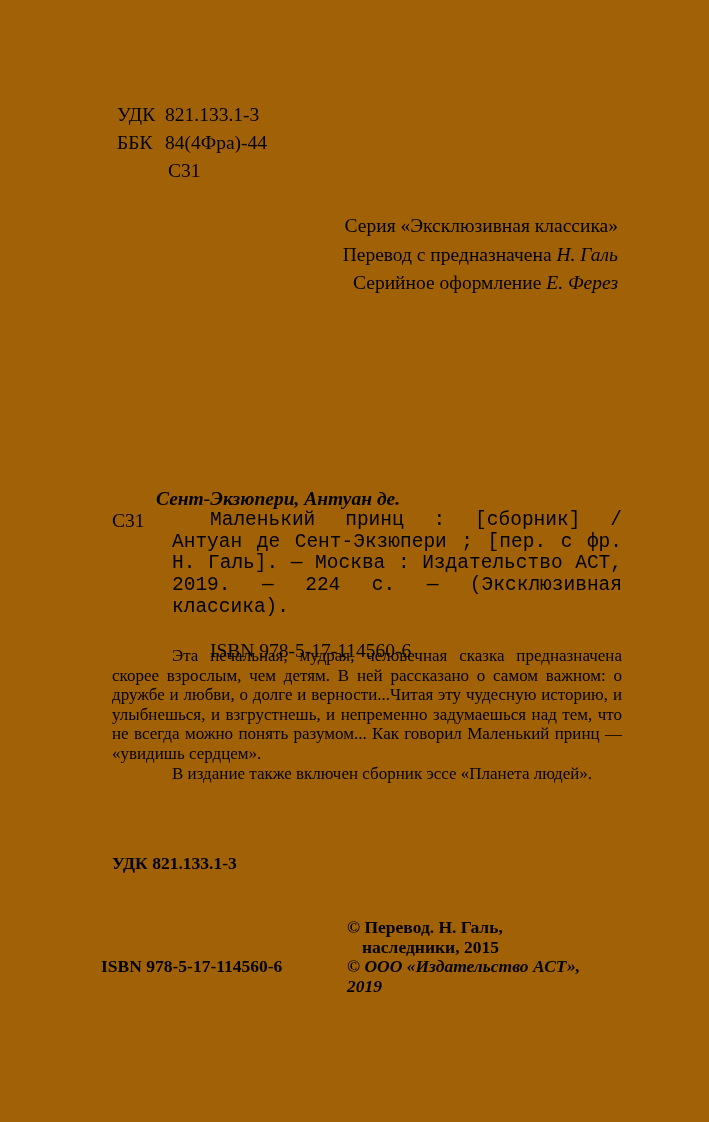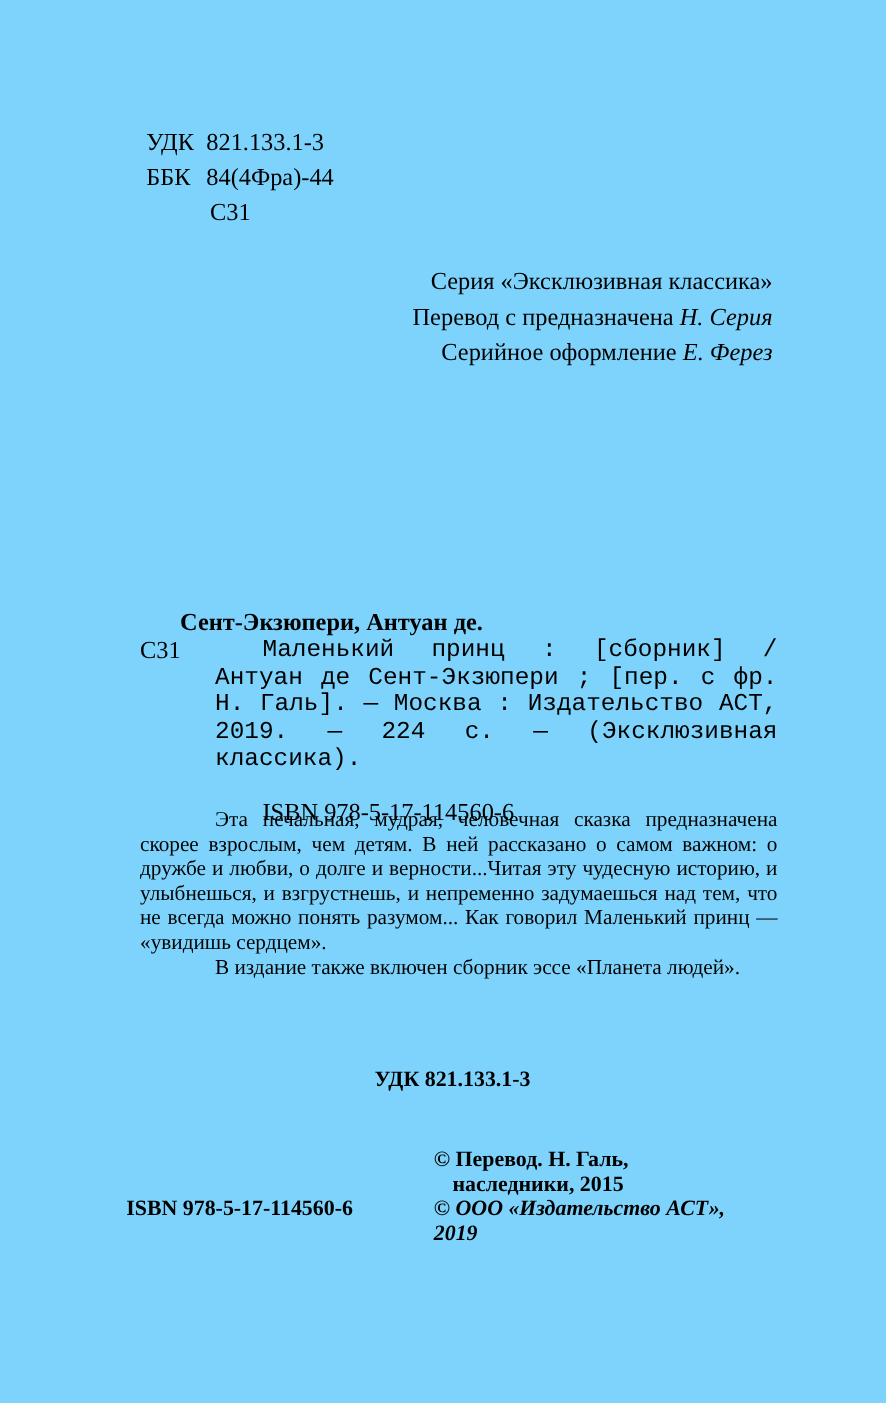--- a/index.html
+++ b/index.html
@@ -4,21 +4,21 @@
 <style>
   html, body {
     margin: 0;
     padding: 0;
     background: #ffffff;
   }
   .page {
     position: relative;
     width: 709px;
     height: 1122px;
-    background: #7dd3fc;
+    background: #a16207;
     color: #000000;
     font-family: "Liberation Serif", "DejaVu Serif", serif;
     overflow: hidden;
   }
 
   
   .top-codes {
     position: absolute;
     left: 117px;
     top: 101px;
@@ -50,22 +50,23 @@
     font-size: 19.5px;
     line-height: 21.8px;
   }
   .card .card-sign {
     position: absolute;
     left: 0;
     top: 22px;
   }
   .card p { margin: 0; }
   .card .card-author {
-    margin-left: 32px;
+    margin-left: 44px;
     font-weight: bold;
+    font-style: italic;
   }
   .card .card-desc {
     margin-left: 60px;
     text-align: justify;
     text-indent: 38px;
     font-family: Liberation Mono, monospace;
   }
   .card .card-isbn {
     margin-left: 98px;
     margin-top: 21px;
@@ -85,21 +86,21 @@
     margin: 0;
     text-indent: 60px;
   }
 
   
   .bottom-codes {
     position: absolute;
     left: 112px;
     top: 852px;
     width: 500px;
-    text-align: center;
+    text-align: left;
     font-weight: bold;
     font-size: 17.5px;
     line-height: 22.5px;
   }
 
   
   .copyright {
     position: absolute;
     left: 96px;
     top: 918px;
@@ -126,21 +127,21 @@
     </div>
     <div class="row">
       <span class="label">ББК</span>
       <span class="value">84(4Фра)-44</span>
     </div>
     <div class="sign">С31</div>
   </div>
 
   <div class="series">
     <div>Серия «Эксклюзивная классика»</div>
-    <div><span>Перевод с предназначена </span><span class="name">Н. Серия</span></div>
+    <div><span>Перевод с предназначена </span><span class="name">Н. Галь</span></div>
     <div><span>Серийное оформление </span><span class="name">Е. Ферез</span></div>
   </div>
 
   <div class="card">
     <div class="card-sign">С31</div>
     <p class="card-author">Сент-Экзюпери, Антуан де.</p>
     <p class="card-desc">Маленький принц : [сборник] / Антуан де Сент-Экзюпери ; [пер. с фр. Н. Галь]. — Москва : Издательство АСТ, 2019. — 224 с. — (Эксклюзивная классика).</p>
     <p class="card-isbn">ISBN 978-5-17-114560-6</p>
   </div>
 

